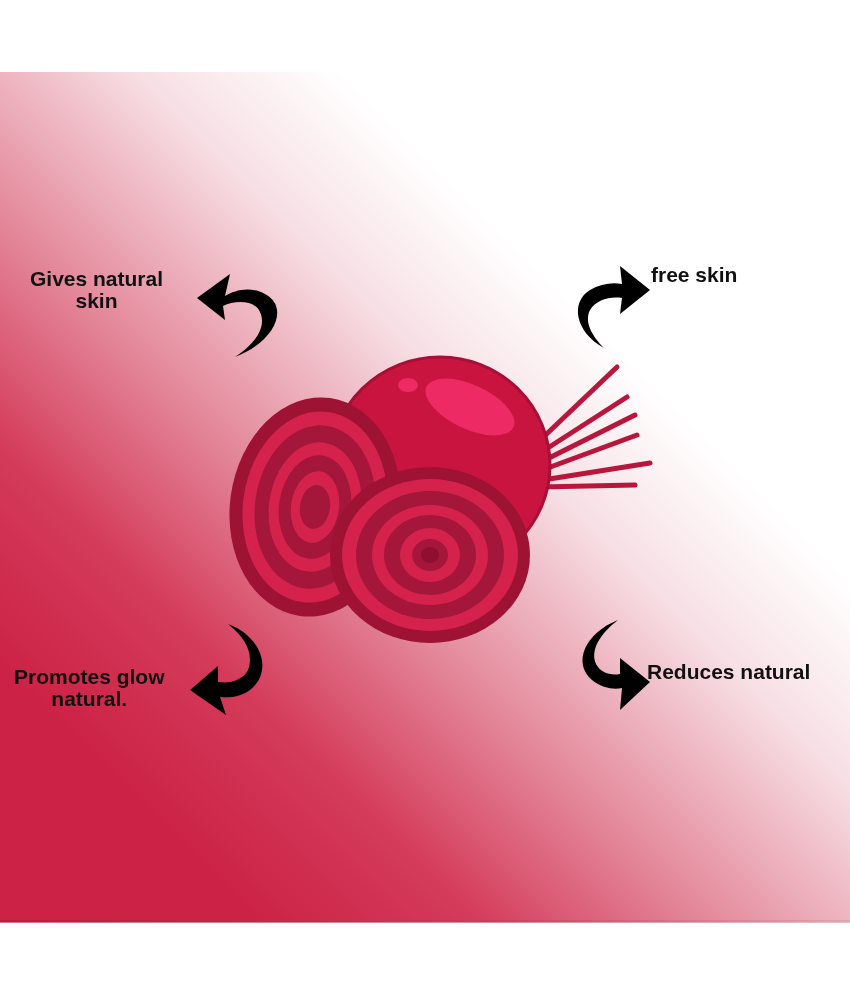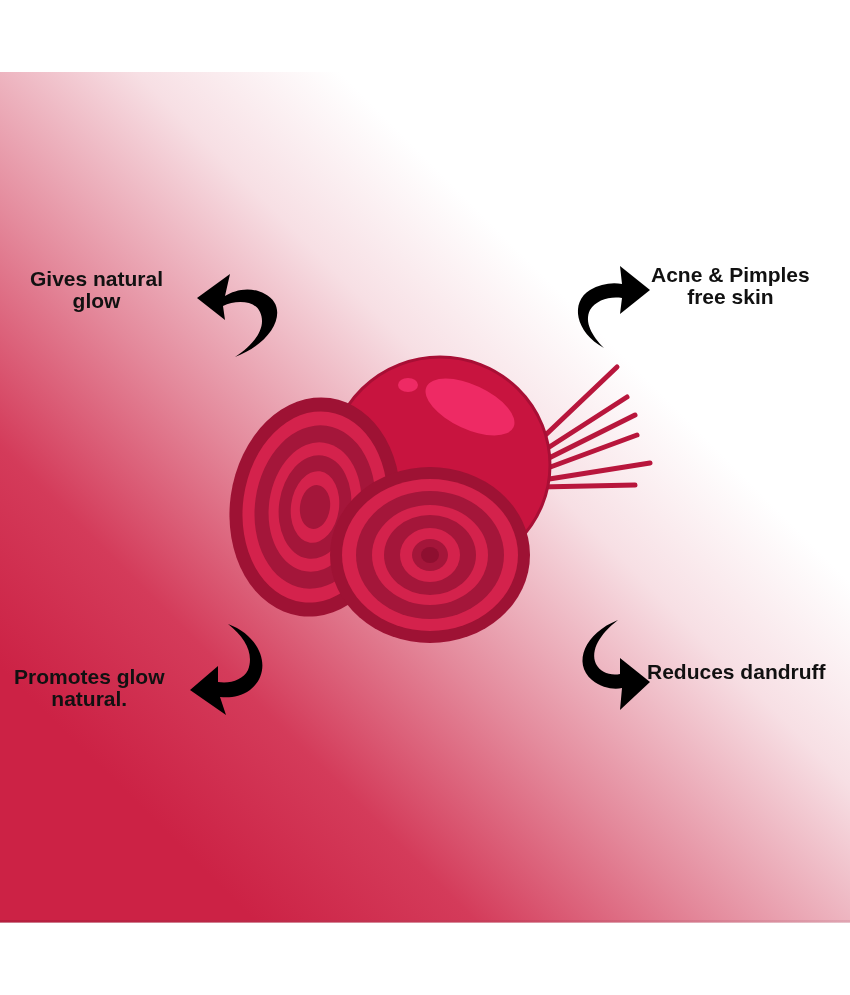--- a/index.html
+++ b/index.html
@@ -12,47 +12,46 @@
   svg.beet { position:absolute; left:225px; top:345px; }
 </style>
 </head>
 <body>
 
 <div class="panel"></div>
 <div class="panel-edge"></div>
 
 <div class="label" style="left:30px;top:268px;">
   <div>Gives natural</div>
-  <div>glow</div>
+  <div>skin</div>
 </div>
 <svg class="arrow" style="left:195px;top:272px;" width="95" height="90" viewBox="0 0 95 90">
   <path d="M40 85 C 80 70, 95 35, 70 22 C 55 14, 40 18, 30 24 L 35 2 L 2 26 L 30 48 L 28 34 C 40 28, 60 28, 65 40 C 72 55, 60 72, 40 85 Z" fill="#000"></path>
 </svg>
 
 <svg class="arrow" style="left:570px;top:262px;" width="80" height="88" viewBox="0 0 80 88">
   <path d="M34 86 C 5 70, 0 40, 20 28 C 30 22, 42 20, 52 22 L 50 4 L 80 28 L 50 52 L 52 36 C 40 34, 26 38, 20 48 C 14 60, 22 74, 34 86 Z" fill="#000"></path>
 </svg>
 <div class="label" style="left:651px;top:264px;">
-  <div>Acne &amp; Pimples</div>
   <div>free skin</div>
 </div>
 
 <div class="label" style="left:14px;top:666px;">
   <div>Promotes glow</div>
   <div>natural.</div>
 </div>
 <svg class="arrow" style="left:188px;top:622px;" width="85" height="95" viewBox="0 0 85 95">
   <path d="M40 2 C 75 15, 85 50, 62 68 C 52 75, 42 76, 32 75 L 38 93 L 2 68 L 30 44 L 30 60 C 42 62, 55 58, 60 48 C 66 32, 58 16, 40 2 Z" fill="#000"></path>
 </svg>
 
 <svg class="arrow" style="left:570px;top:618px;" width="80" height="95" viewBox="0 0 80 95">
   <path d="M48 2 C 15 15, 2 45, 22 62 C 32 70, 44 72, 52 70 L 50 92 L 80 64 L 50 40 L 50 56 C 40 58, 30 54, 26 46 C 20 32, 30 16, 48 2 Z" fill="#000"></path>
 </svg>
 <div class="label" style="left:647px;top:661px;">
-  <div>Reduces dandruff</div>
+  <div>Reduces natural</div>
 </div>
 
 <svg class="beet" width="440" height="300" viewBox="0 0 440 300">
   <g stroke="#b8163c" stroke-width="5" stroke-linecap="round" fill="none">
     <path d="M310 100 L 392 22"></path>
     <path d="M315 108 L 402 52"></path>
     <path d="M318 116 L 410 70"></path>
     <path d="M320 124 L 412 90"></path>
     <path d="M318 135 L 425 118"></path>
     <path d="M315 142 L 410 140"></path>

